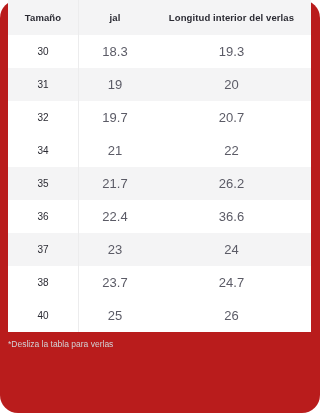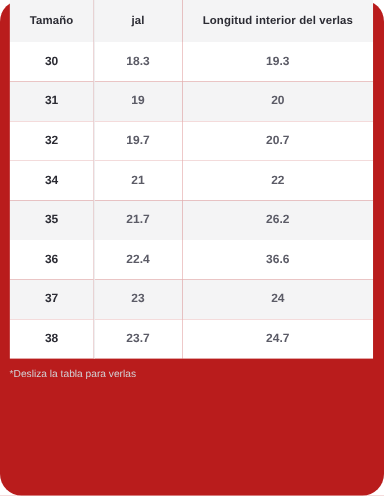--- a/index.html
+++ b/index.html
@@ -67,26 +67,26 @@
   table.size-table thead th.th-length {
     font-size: 9.5px;
   }
 
   
   table.size-table tbody tr.row-plain  { background: #ffffff; }
   table.size-table tbody tr.row-shaded { background: #f4f4f5; }
 
   table.size-table tbody td.cell-size {
     font-size: 10px;
-    font-weight: bold;
+    font-weight: normal;
     color: #2b2b33;
   }
   table.size-table tbody td.cell-measure {
-    font-size: 10px;
-    font-weight: bold;
+    font-size: 13px;
+    font-weight: normal;
     color: #5b5b66;
   }
 
   
   .col-divider {
     position: absolute;
     top: 0;
     bottom: 0;
     left: 70px;
     width: 1px;
@@ -156,20 +156,25 @@
           <tr class="row-shaded">
             <td class="cell-size">37</td>
             <td class="cell-measure">23</td>
             <td class="cell-measure">24</td>
           </tr>
           <tr class="row-plain">
             <td class="cell-size">38</td>
             <td class="cell-measure">23.7</td>
             <td class="cell-measure">24.7</td>
           </tr>
+          <tr class="row-plain">
+            <td class="cell-size">40</td>
+            <td class="cell-measure">25</td>
+            <td class="cell-measure">26</td>
+          </tr>
         </tbody>
     </table>
     <div class="col-divider"></div>
   </div>
 
   <div class="footnote">*Desliza la tabla para verlas</div>
 
 </div>
 
 </body></html>

